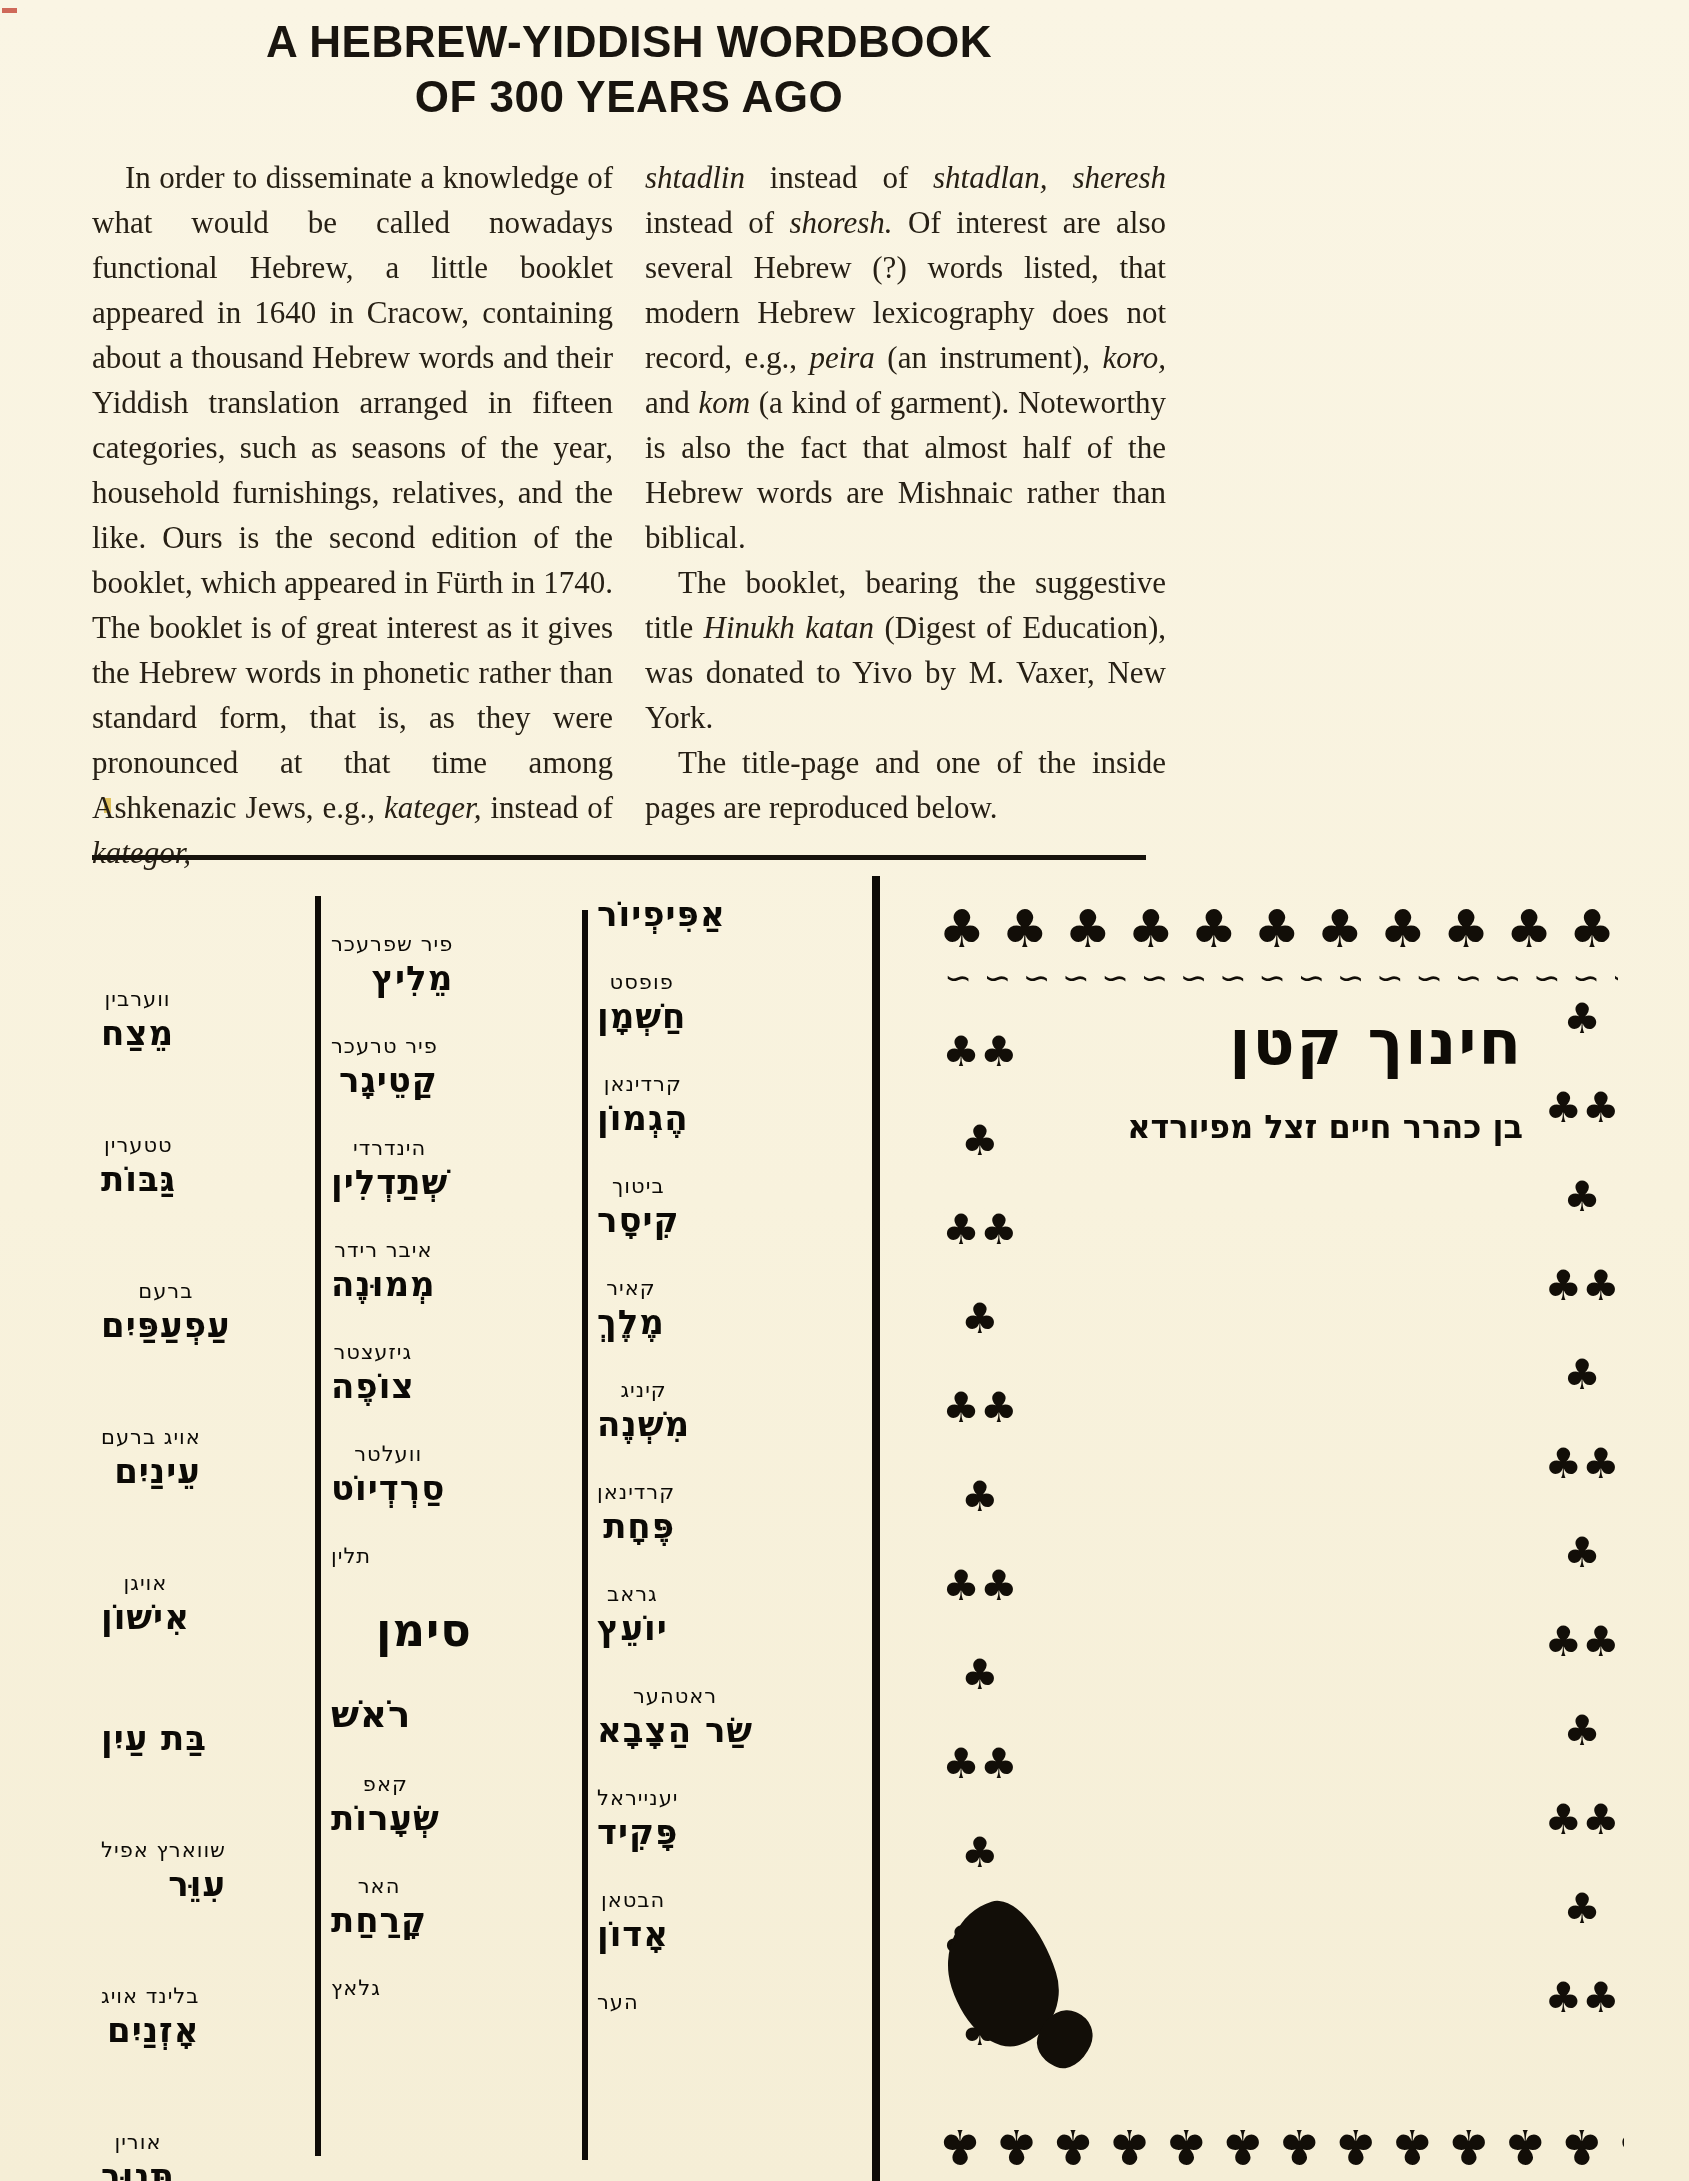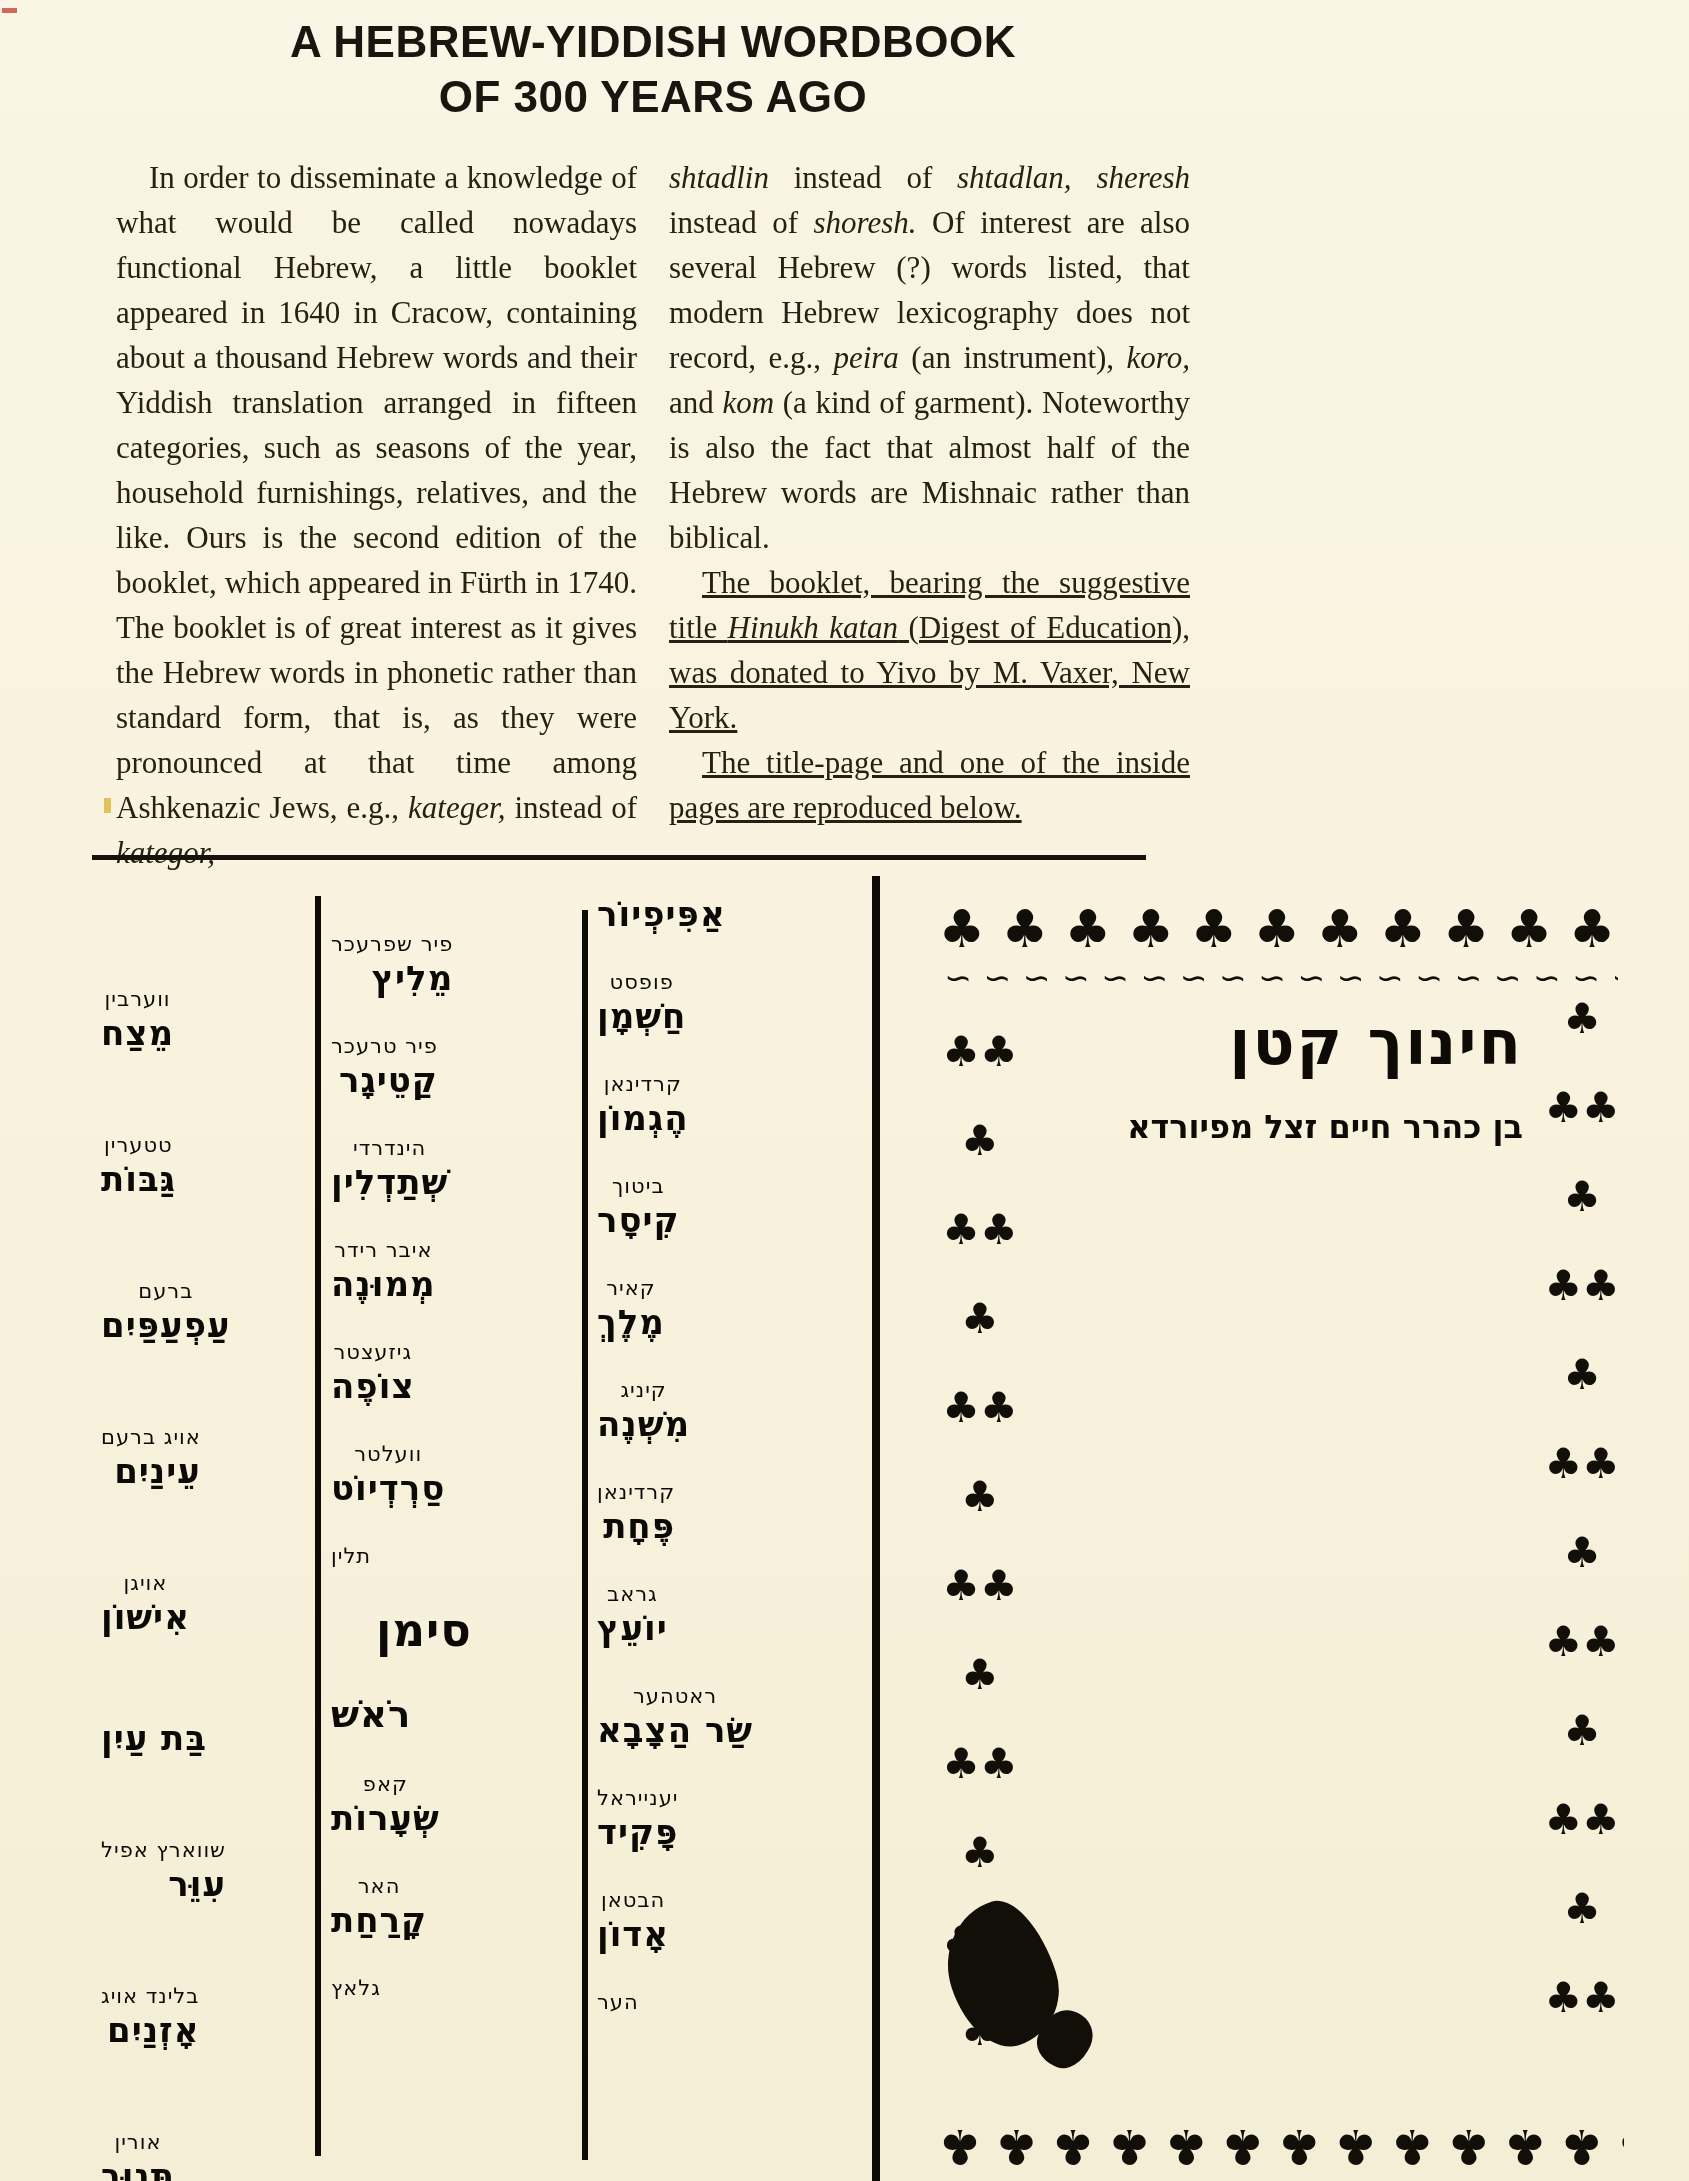--- a/index.html
+++ b/index.html
@@ -3,30 +3,30 @@
 <meta charset="utf-8">
 <style>
   html,body{margin:0;padding:0;}
   body{
     width:1690px;height:2181px;overflow:hidden;position:relative;
     background:linear-gradient(180deg,#faf5e4 0%,#f8f2dd 55%,#f5eed6 100%);
     font-family:"Liberation Serif", serif;color:#241e14;
   }
   .artifact{position:absolute;}
   
-  .article{position:absolute;left:92px;top:13.5px;width:1074px;margin-left:24px;}
+  .article{position:absolute;left:92px;top:13.5px;width:1074px;}
   .headline{
     text-align:center;font-family:"Liberation Sans",sans-serif;
     font-weight:bold;font-size:44px;line-height:55px;letter-spacing:0.5px;
     color:#19150f;
   }
   .columns{display:flex;gap:32px;margin-top:31px;}
   .col{width:526px;font-size:31px;line-height:45px;text-align:justify;color:#272015;}
   .col p{margin:0;text-indent:33px;}
-  .col p + p{margin-top:0;text-decoration:underline;}
+  .col p + p{margin-top:0;}
   .ital{font-style:italic;}
   .rule{position:absolute;left:92px;top:855px;width:1054px;height:4.8px;background:#17130c;}
   
   .facsimiles{position:absolute;left:0;top:874px;width:1690px;height:1307px;}
   .page-divider{position:absolute;left:872px;top:1.9px;width:7.7px;height:1305px;background:#0e0b07;}
   
   .inside-page{position:absolute;left:101px;top:14.5px;width:763px;height:1293px;}
   .vrule1{position:absolute;left:214px;top:7.7px;width:5.8px;height:1260px;background:#0e0b07;}
   .vrule2{position:absolute;left:481px;top:21px;width:5.8px;height:1250px;background:#0e0b07;}
   .wcol{position:absolute;display:flex;flex-direction:column;align-items:flex-end;direction:rtl;}

